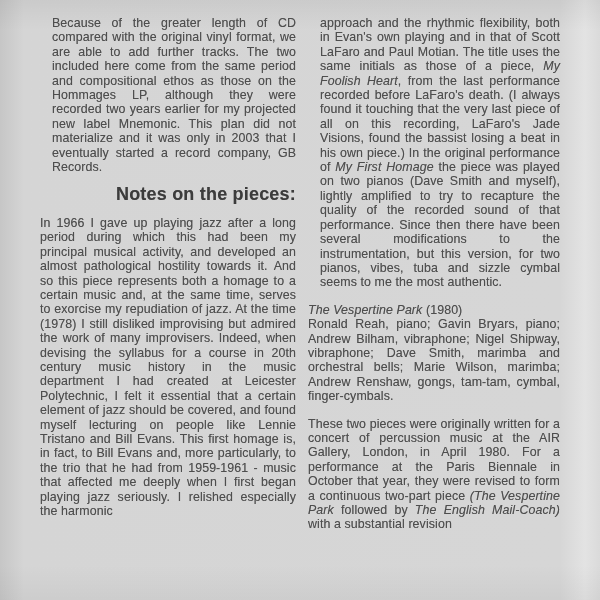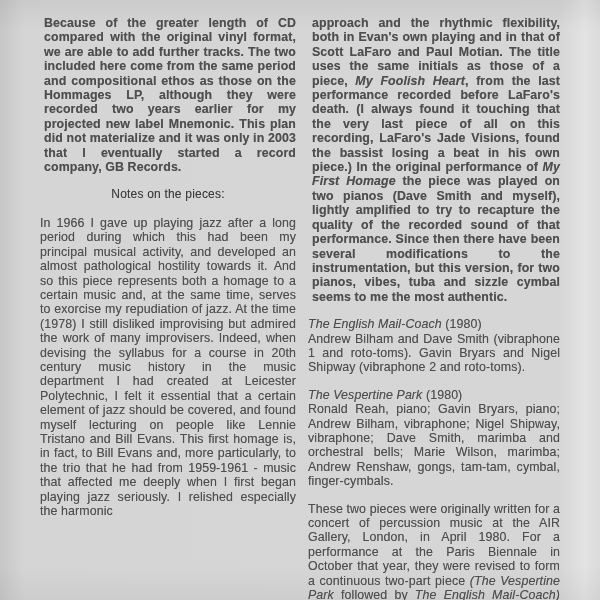--- a/index.html
+++ b/index.html
@@ -25,28 +25,28 @@
     top: 16px;
     text-align: justify;
     font-size: 12.4px;
     line-height: 14.4px;
     letter-spacing: 0.1px;
     text-shadow: 0 0 0.6px rgba(78,78,78,0.5);
   }
   .col.left  { left: 40px;  width: 256px; }
   .col.right { left: 308px; width: 252px; }
   .col p { margin: 0; }
-  p.block { margin: 0 0 13px 4px; font-weight: bold; }
+  p.block { margin: 0 0 13px 12px; }
   h3.notes-heading {
-    font-size: 12px;
-    font-weight: normal;
+    font-size: 18px;
+    font-weight: bold;
     color: #3c3c3c;
     margin: 0 0 14px 0;
     letter-spacing: 0.2px;
-    text-align: center;
+    text-align: right;
   }
   .piece { margin: 0 0 13px 0; }
   .it { font-style: italic; }
 </style>
 </head>
 <body>
 
 <div class="page">
 
   <div class="col left">
@@ -56,24 +56,20 @@
 
     <div class="piece">
     </div>
 
     <p>In 1966 I gave up playing jazz after a long period during which this had been my principal musical activity, and developed an almost pathological hostility towards it. And so this piece represents both a homage to a certain music and, at the same time, serves to exorcise my repudiation of jazz. At the time (1978) I still disliked improvising but admired the work of many improvisers. Indeed, when devising the syllabus for a course in 20th century music history in the music department I had created at Leicester Polytechnic, I felt it essential that a certain element of jazz should be covered, and found myself lecturing on people like Lennie Tristano and Bill Evans. This first homage is, in fact, to Bill Evans and, more particularly, to the trio that he had from 1959-1961 - music that affected me deeply when I first began playing jazz seriously. I relished especially the harmonic</p>
   </div>
 
   <div class="col right">
     <p class="block"><span>approach and the rhythmic flexibility, both in Evan's own playing and in that of Scott LaFaro and Paul Motian. The title uses the same initials as those of a piece, </span><span class="it">My Foolish Heart</span><span>, from the last performance recorded before LaFaro's death. (I always found it touching that the very last piece of all on this recording, LaFaro's Jade Visions, found the bassist losing a beat in his own piece.) In the original performance of </span><span class="it">My First Homage</span><span> the piece was played on two pianos (Dave Smith and myself), lightly amplified to try to recapture the quality of the recorded sound of that performance. Since then there have been several modifications to the instrumentation, but this version, for two pianos, vibes, tuba and sizzle cymbal seems to me the most authentic.</span></p>
 
-    <div class="piece">
-      <p class="title"><span class="it">The English Mail-Coach</span><span> (1980)</span></p>
-      <p class="personnel">Andrew Bilham and Dave Smith (vibraphone 1 and roto-toms). Gavin Bryars and Nigel Shipway (vibraphone 2 and roto-toms).</p>
-    </div>
 
     <div class="piece">
       <p class="title"><span class="it">The Vespertine Park</span><span> (1980)</span></p>
       <p class="personnel">Ronald Reah, piano; Gavin Bryars, piano; Andrew Bilham, vibraphone; Nigel Shipway, vibraphone; Dave Smith, marimba and orchestral bells; Marie Wilson, marimba; Andrew Renshaw, gongs, tam-tam, cymbal, finger-cymbals.</p>
     </div>
 
     <p><span>These two pieces were originally written for a concert of percussion music at the AIR Gallery, London, in April 1980. For a performance at the Paris Biennale in October that year, they were revised to form a continuous two-part piece </span><span class="it">(The Vespertine Park</span><span> followed by </span><span class="it">The English Mail-Coach)</span><span> with a substantial revision</span></p>
   </div>
 
 </div>

